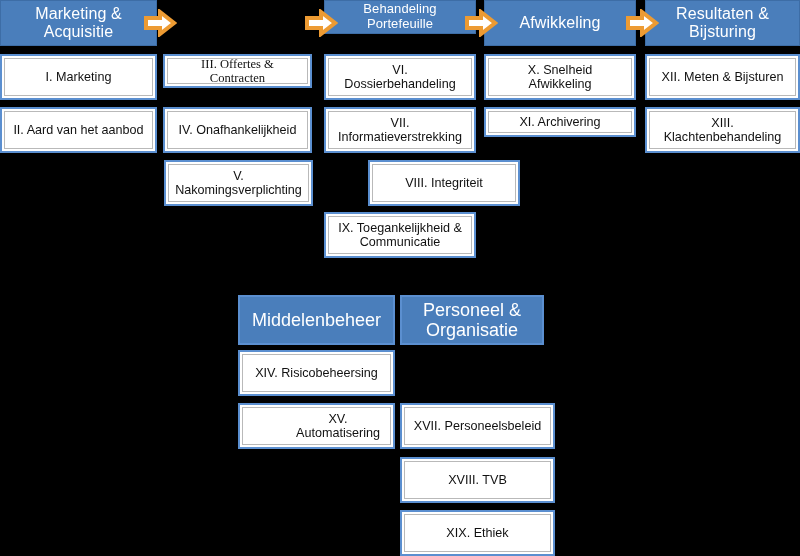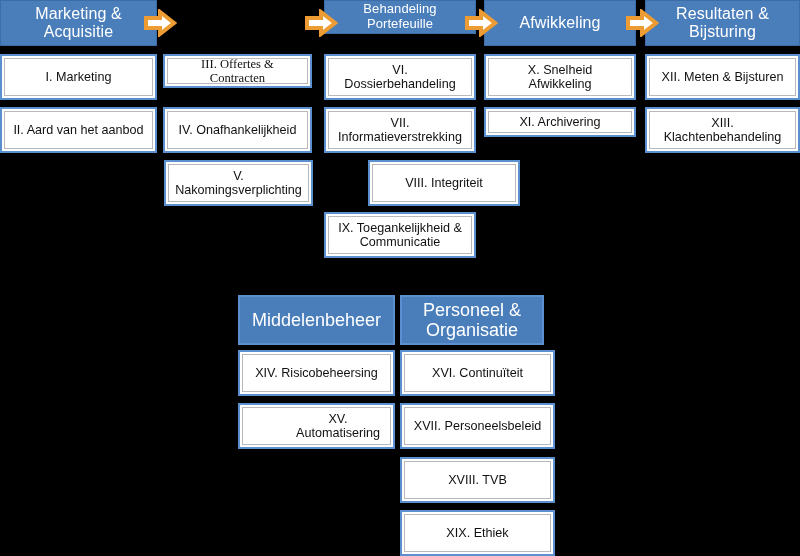--- a/index.html
+++ b/index.html
@@ -187,24 +187,20 @@
 
   <div class="box item" style="left:238px; top:350px; width:157px; height:46px;">
     <span class="inner"></span>
     <span class="txt">XIV. Risicobeheersing</span>
   </div>
   <div class="box item" style="left:238px; top:403px; width:157px; height:46px;padding-left:48px;">
     <span class="inner"></span>
     <span class="txt">XV. Automatisering</span>
   </div>
 
-  <div class="box item" style="left:400px; top:350px; width:155px; height:46px;">
-    <span class="inner"></span>
-    <span class="txt">XVI.  Continuïteit</span>
-  </div>
   <div class="box item" style="left:400px; top:403px; width:155px; height:46px;">
     <span class="inner"></span>
     <span class="txt">XVII. Personeelsbeleid</span>
   </div>
   <div class="box item" style="left:400px; top:457px; width:155px; height:46px;">
     <span class="inner"></span>
     <span class="txt">XVIII. TVB</span>
   </div>
   <div class="box item" style="left:400px; top:510px; width:155px; height:46px;justify-content:center;">
     <span class="inner"></span>

